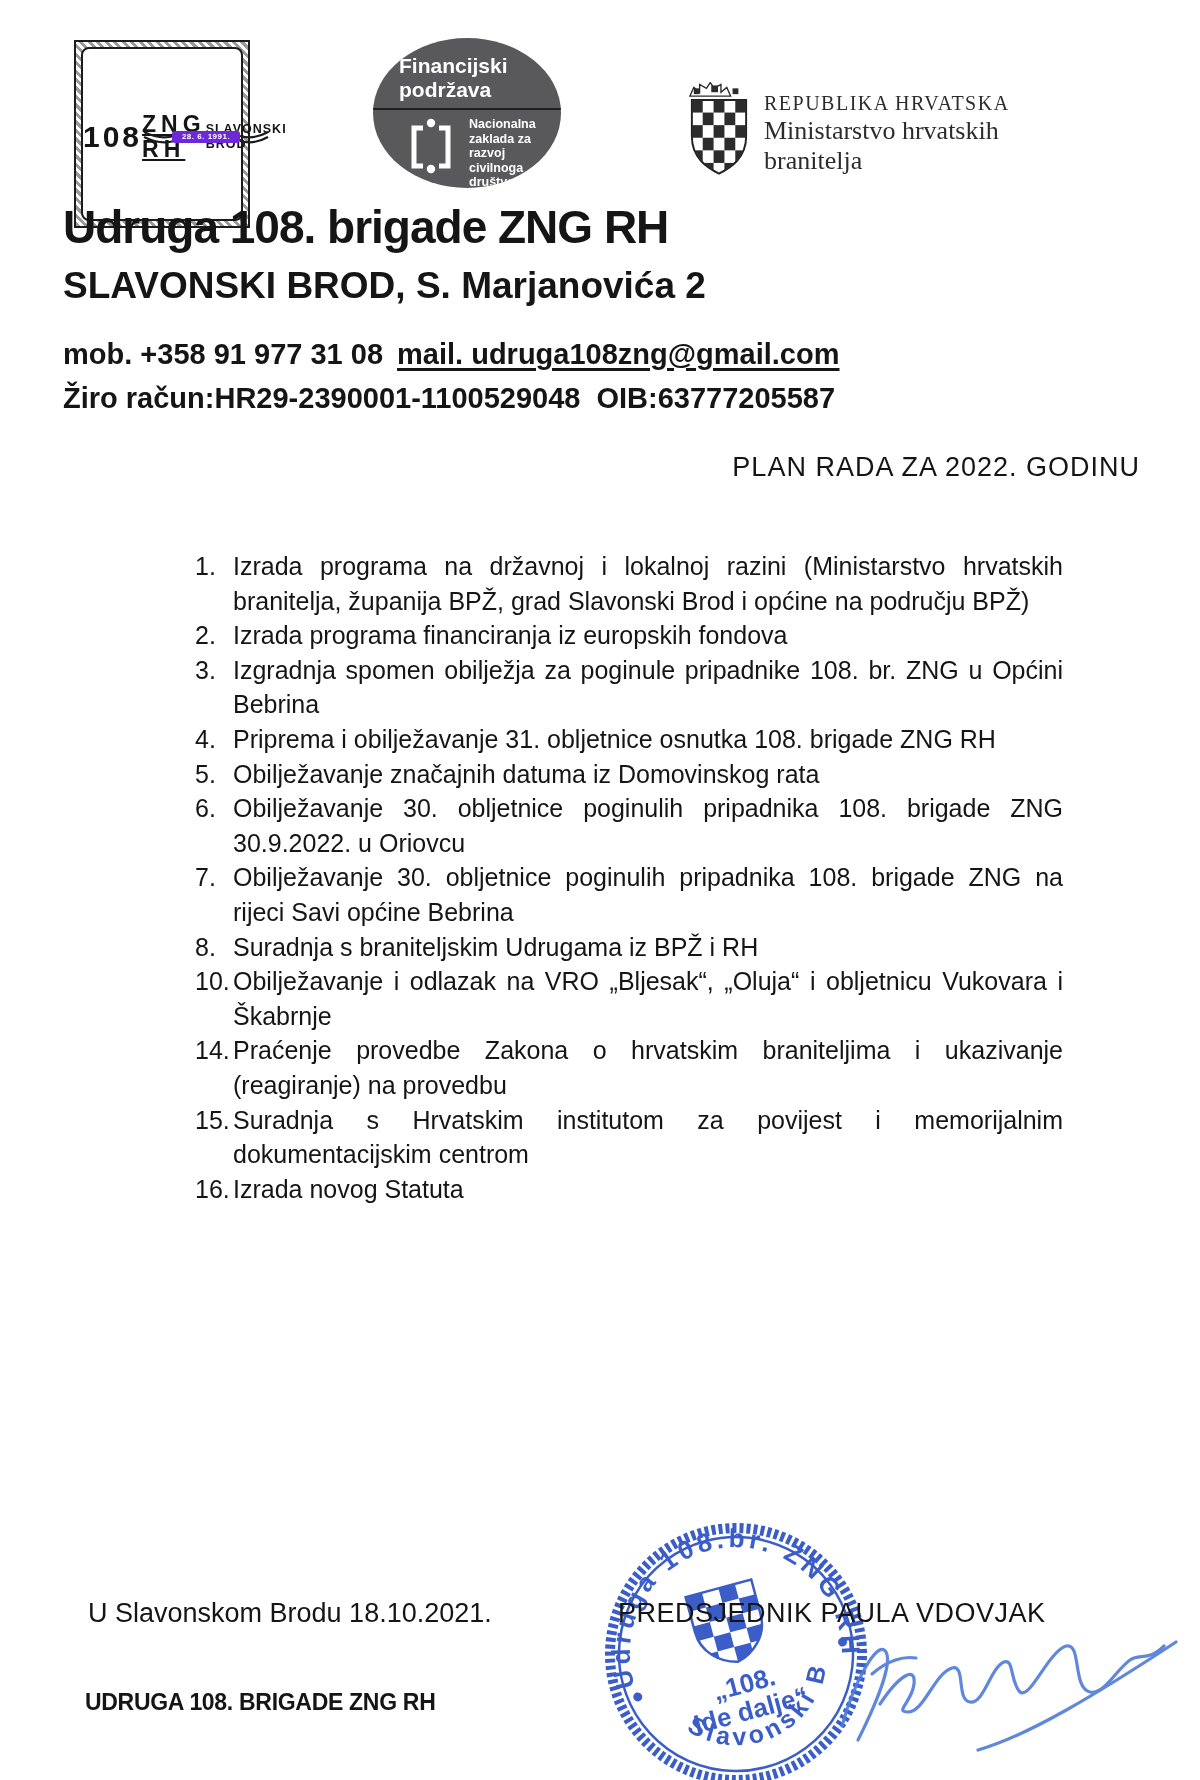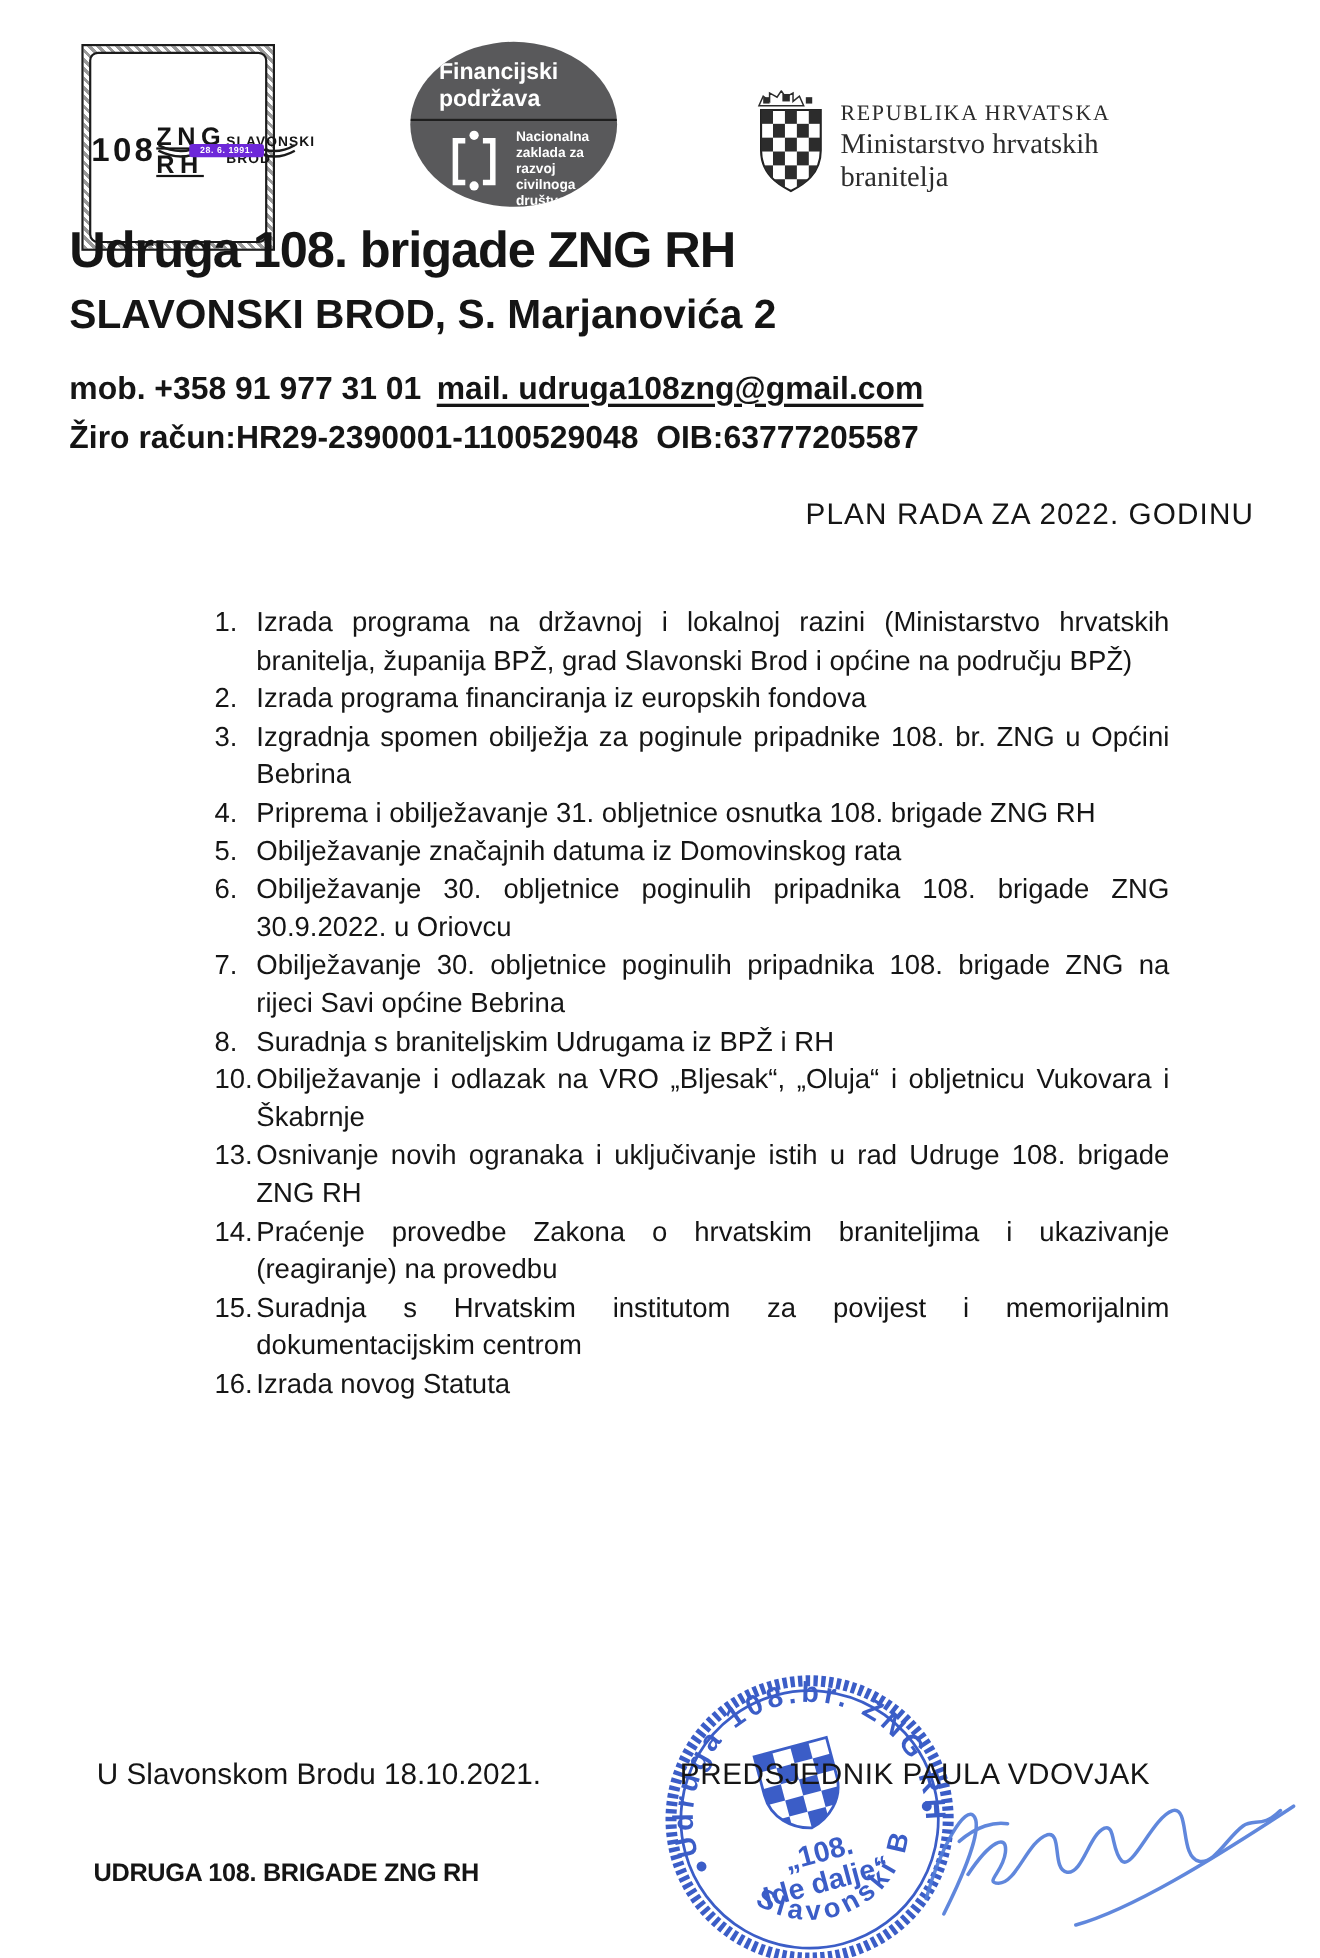--- a/index.html
+++ b/index.html
@@ -136,39 +136,38 @@
     <div class="min-text">
       <div class="min-rep">REPUBLIKA HRVATSKA</div>
       <div class="min-line">Ministarstvo hrvatskih</div>
       <div class="min-line">branitelja</div>
     </div>
   </div>
 
   <div class="abs org-name">Udruga 108. brigade ZNG RH</div>
   <div class="abs address">SLAVONSKI BROD, S. Marjanovića 2</div>
   <div class="abs contact">
-    <span>mob. +358 91 977 31 01</span><span class="mailpart">mail. udruga108zng@gmail.com</span>
+    <span>mob. +358 91 977 31 08</span><span class="mailpart">mail. udruga108zng@gmail.com</span>
   </div>
   <div class="abs ziro">
     <span>Žiro račun:HR29-2390001-1100529048</span><span class="oib">OIB:63777205587</span>
   </div>
 
   <div class="abs doc-title">PLAN RADA ZA 2022. GODINU</div>
 
   <ol class="plan">
     <li><span class="num">1.</span><span>Izrada programa na državnoj i lokalnoj razini (Ministarstvo hrvatskih branitelja, županija BPŽ, grad Slavonski Brod i općine na području BPŽ)</span></li>
     <li><span class="num">2.</span><span>Izrada programa financiranja iz europskih fondova</span></li>
     <li><span class="num">3.</span><span>Izgradnja spomen obilježja za poginule pripadnike 108. br. ZNG u Općini Bebrina</span></li>
     <li><span class="num">4.</span><span>Priprema i obilježavanje 31. obljetnice osnutka 108. brigade ZNG RH</span></li>
     <li><span class="num">5.</span><span>Obilježavanje značajnih datuma iz Domovinskog rata</span></li>
     <li><span class="num">6.</span><span>Obilježavanje 30. obljetnice poginulih pripadnika 108. brigade ZNG 30.9.2022. u Oriovcu</span></li>
     <li><span class="num">7.</span><span>Obilježavanje 30. obljetnice poginulih pripadnika 108. brigade ZNG na rijeci Savi općine Bebrina</span></li>
     <li><span class="num">8.</span><span>Suradnja s braniteljskim Udrugama iz BPŽ i RH</span></li>
     <li><span class="num">10.</span><span>Obilježavanje i odlazak na VRO „Bljesak“, „Oluja“ i obljetnicu Vukovara i Škabrnje</span></li>
-    <li><span class="num">13.</span><span>Osnivanje novih ogranaka i uključivanje istih u rad Udruge 108. brigade ZNG RH</span></li>
     <li><span class="num">14.</span><span>Praćenje provedbe Zakona o hrvatskim braniteljima i ukazivanje (reagiranje) na provedbu</span></li>
     <li><span class="num">15.</span><span>Suradnja s Hrvatskim institutom za povijest i memorijalnim dokumentacijskim centrom</span></li>
     <li><span class="num">16.</span><span>Izrada novog Statuta</span></li>
   </ol>
 
   <svg class="abs stamp" width="280" height="280" viewBox="-140 -140 280 280" style="opacity:0.92">
     <g transform="rotate(-15)" stroke="none">
       <circle r="126" fill="none" stroke="#2b50c3" stroke-width="10" stroke-dasharray="4 3"></circle>
       <circle r="117" fill="none" stroke="#2b50c3" stroke-width="2.5"></circle>
       <path id="arcTop" d="M -97,42 A 106,106 0 1 1 97,42" fill="none"></path>

